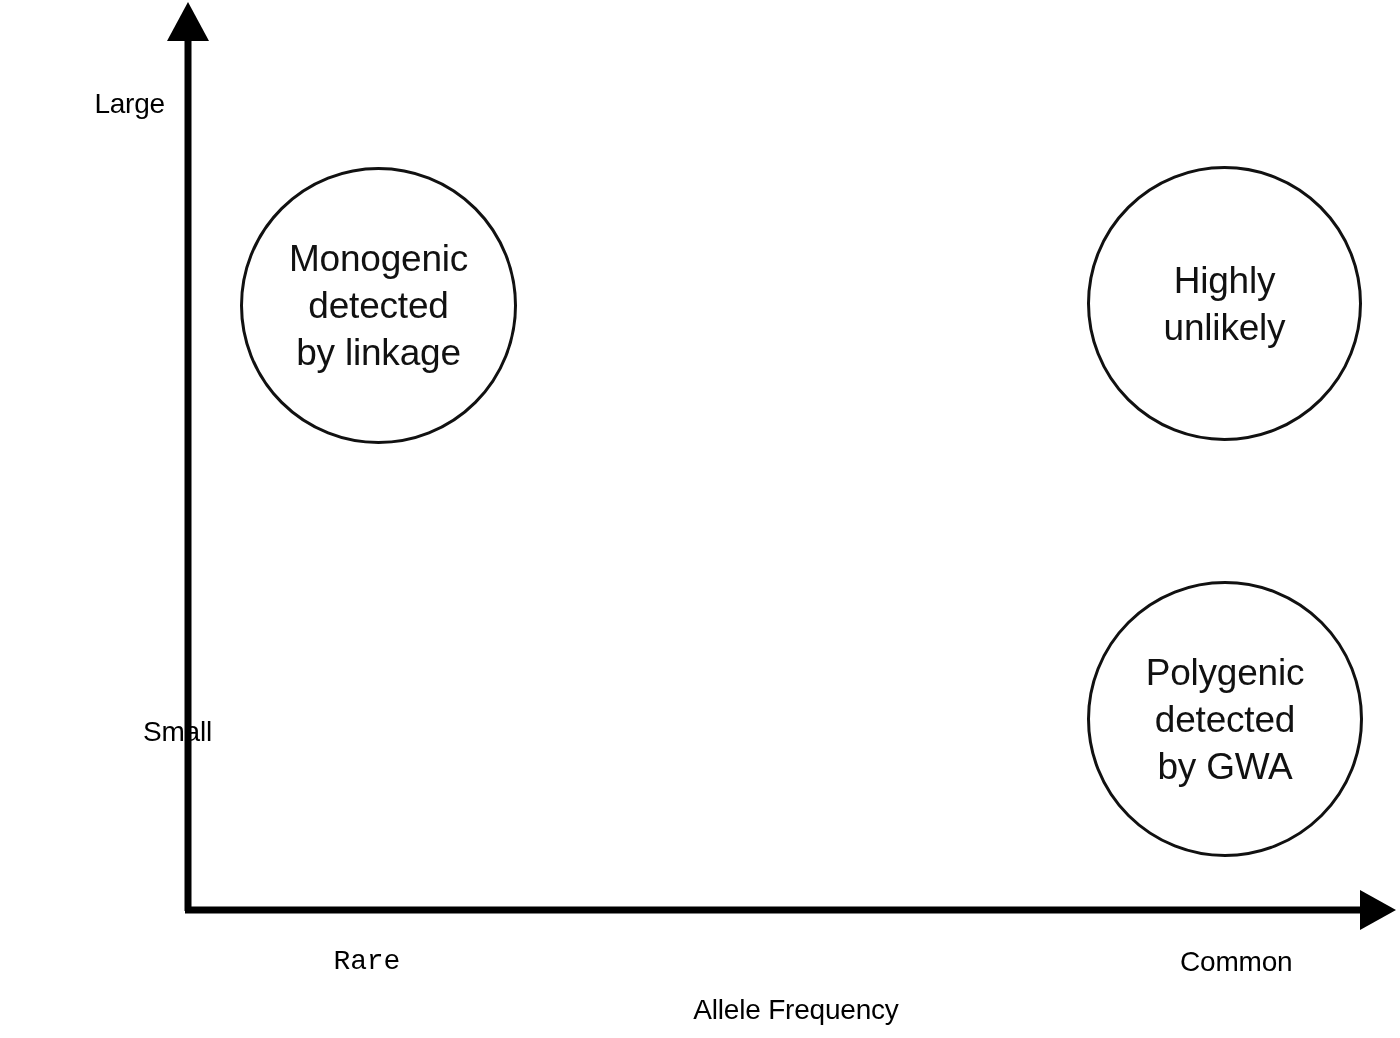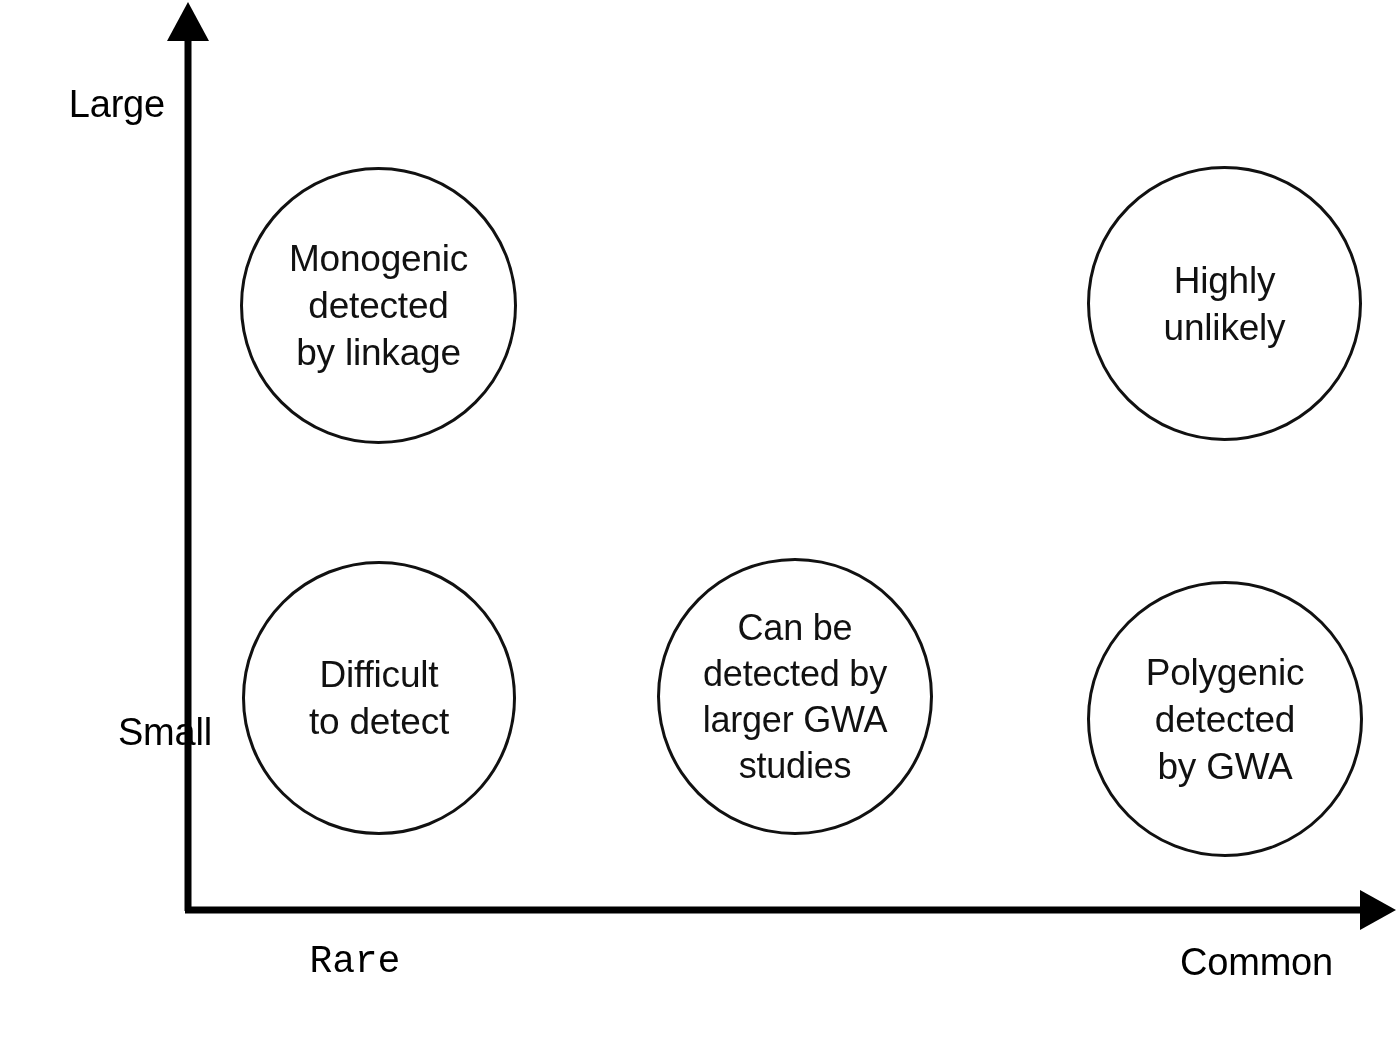--- a/index.html
+++ b/index.html
@@ -24,21 +24,21 @@
     left: 0;
     top: 0;
     width: 1400px;
     height: 1038px;
     pointer-events: none;
   }
   
   .axis-label {
     position: absolute;
     color: #000000;
-    font-size: 38px;
+    font-size: 28px;
     line-height: 44px;
     white-space: pre;
     letter-spacing: -0.2px;
   }
   #label-large {
     left: 0px;
     top: 82px;
     width: 165px;
     text-align: right;
   }
@@ -147,43 +147,34 @@
 
   <div class="axis-label" id="label-large">Large</div>
 
   <div class="axis-label" id="label-small">Small</div>
 
 
   <div class="axis-label" id="label-rare">Rare</div>
 
   <div class="axis-label" id="label-common">Common</div>
 
+  <div class="axis-label" id="label-allele-frequency">Allele Frequency</div>
 
   <div class="bubble" id="bubble-monogenic">
     <div class="bubble-text">Monogenic
 detected
 by linkage</div>
   </div>
 
   <div class="bubble" id="bubble-highly-unlikely">
     <div class="bubble-text">Highly
 unlikely</div>
   </div>
 
-  <div class="bubble" id="bubble-difficult">
-    <div class="bubble-text">Difficult
-to detect</div>
-  </div>
 
-  <div class="bubble" id="bubble-can-be-detected">
-    <div class="bubble-text">Can be
-detected by
-larger GWA
-studies</div>
-  </div>
 
   <div class="bubble" id="bubble-polygenic">
     <div class="bubble-text">Polygenic
 detected
 by GWA</div>
   </div>
 
 </div>
 
 </body></html>

